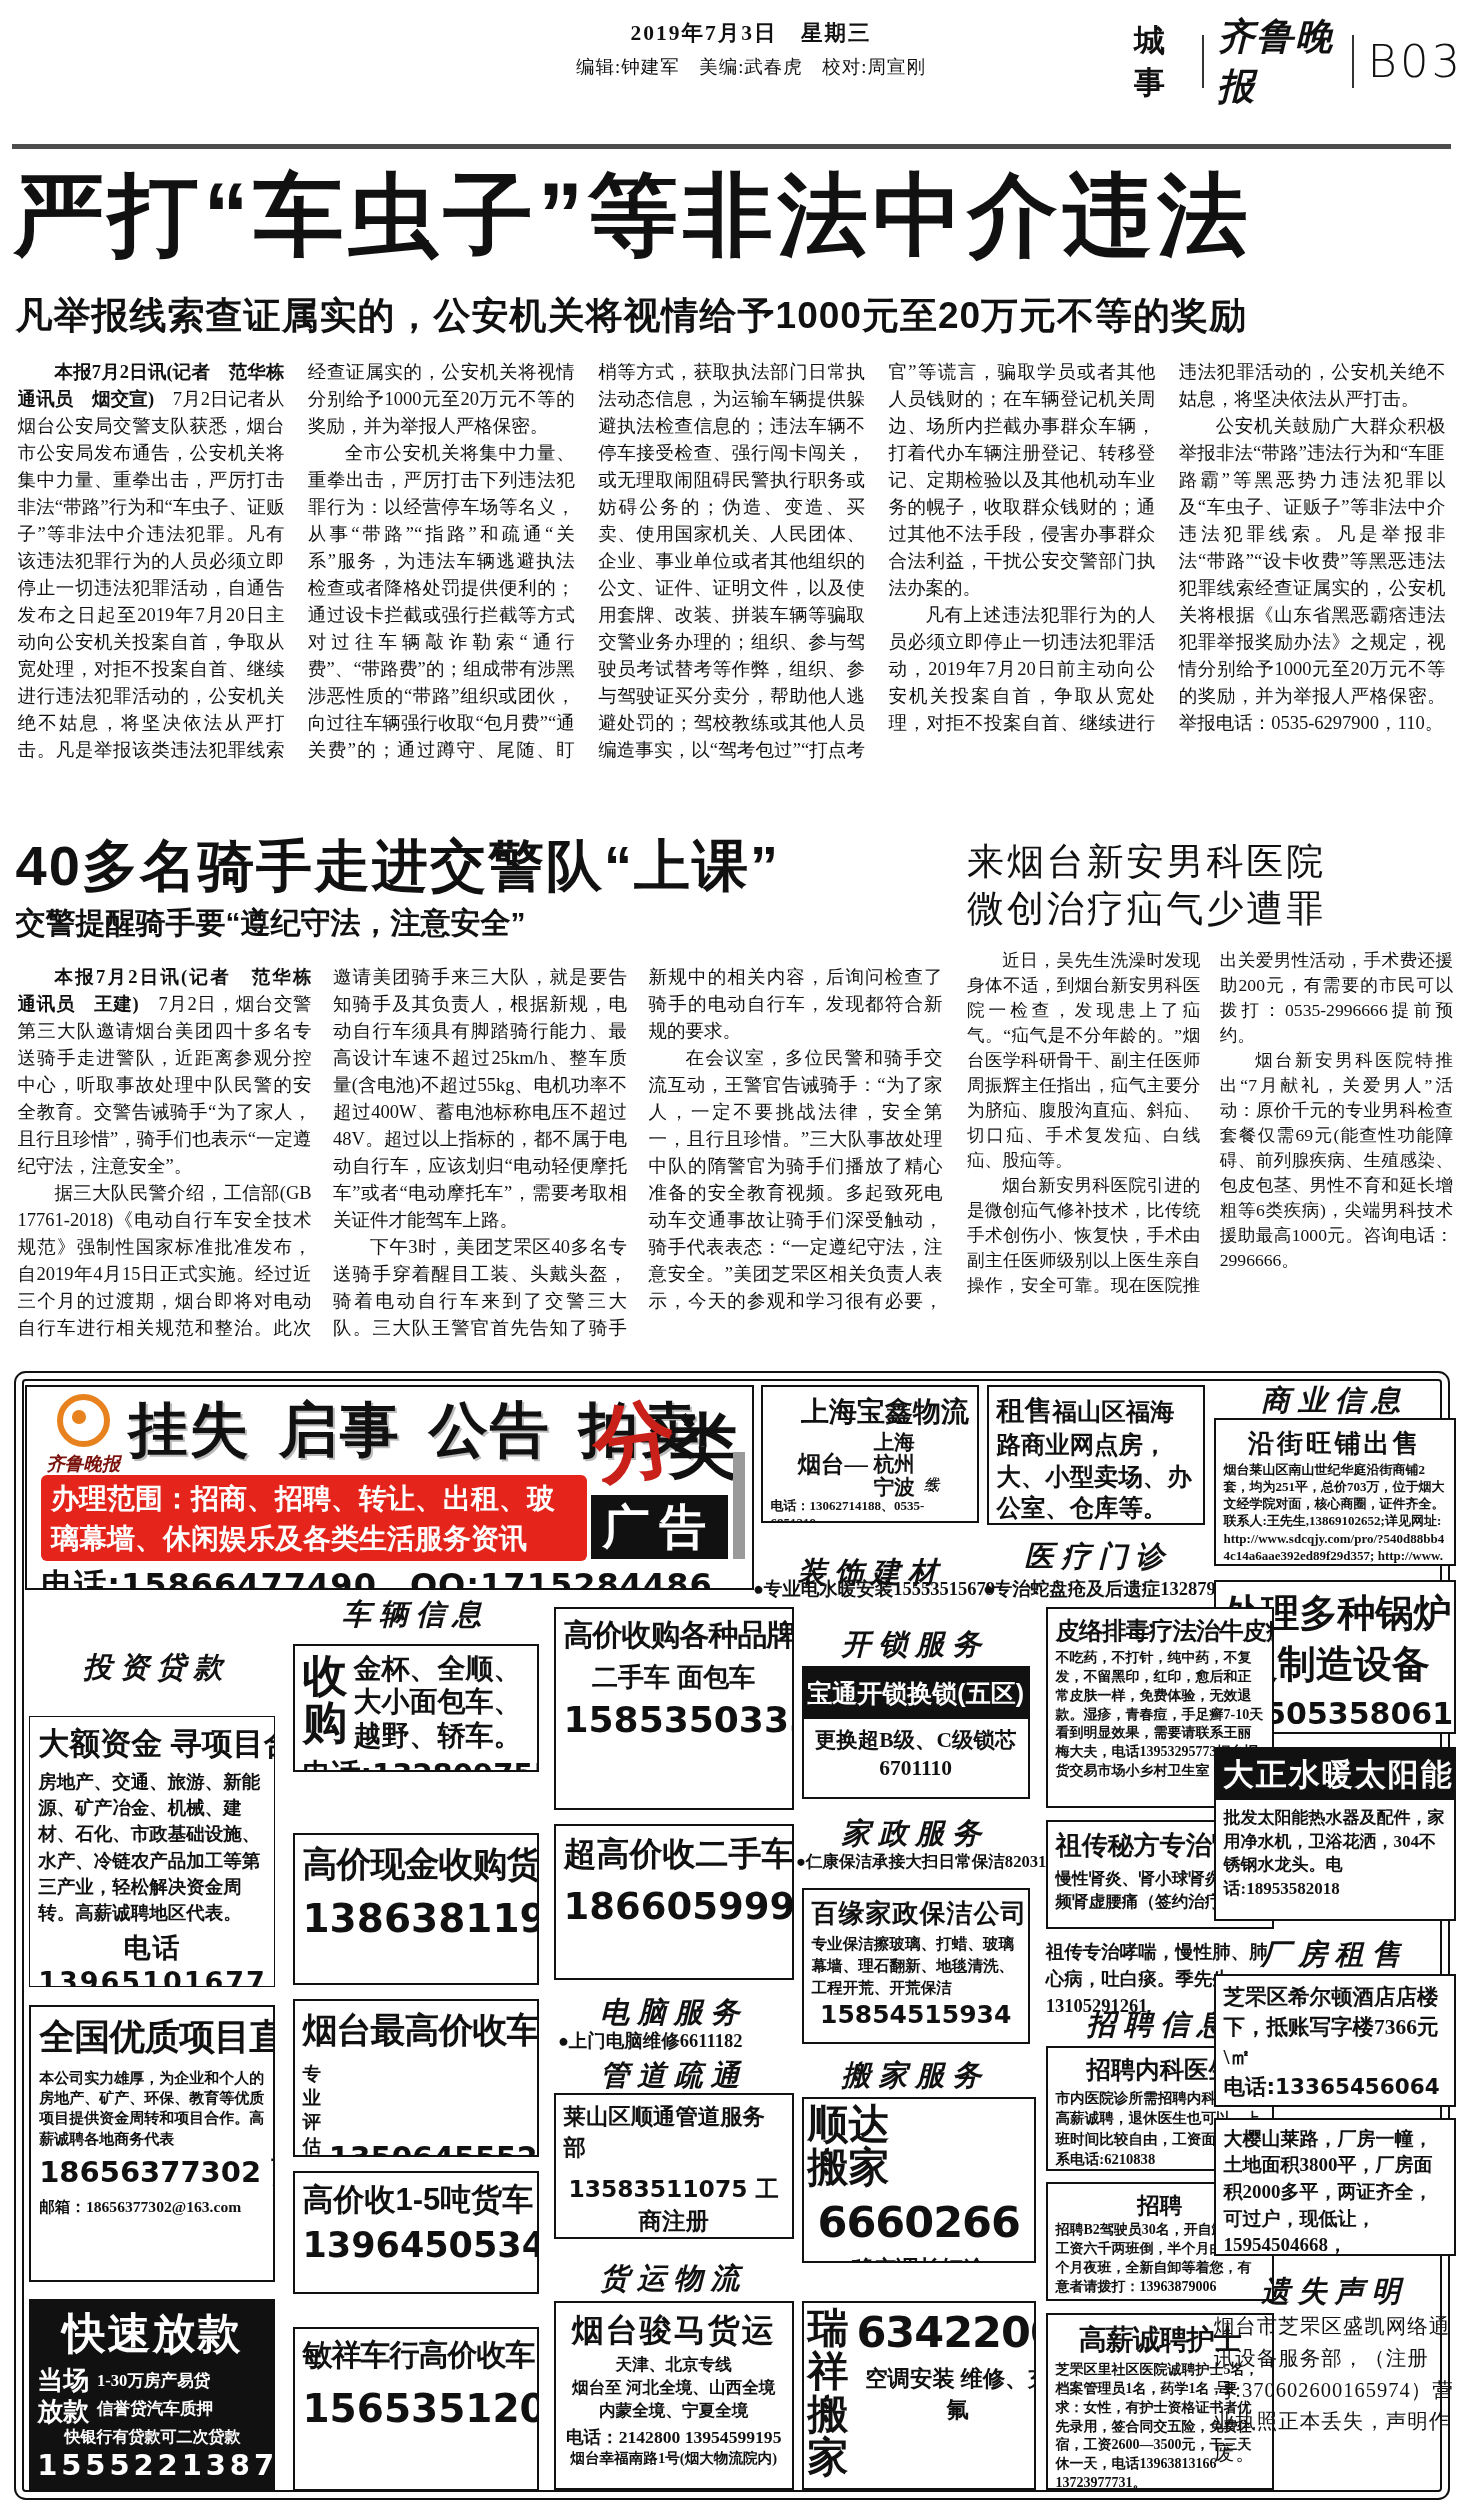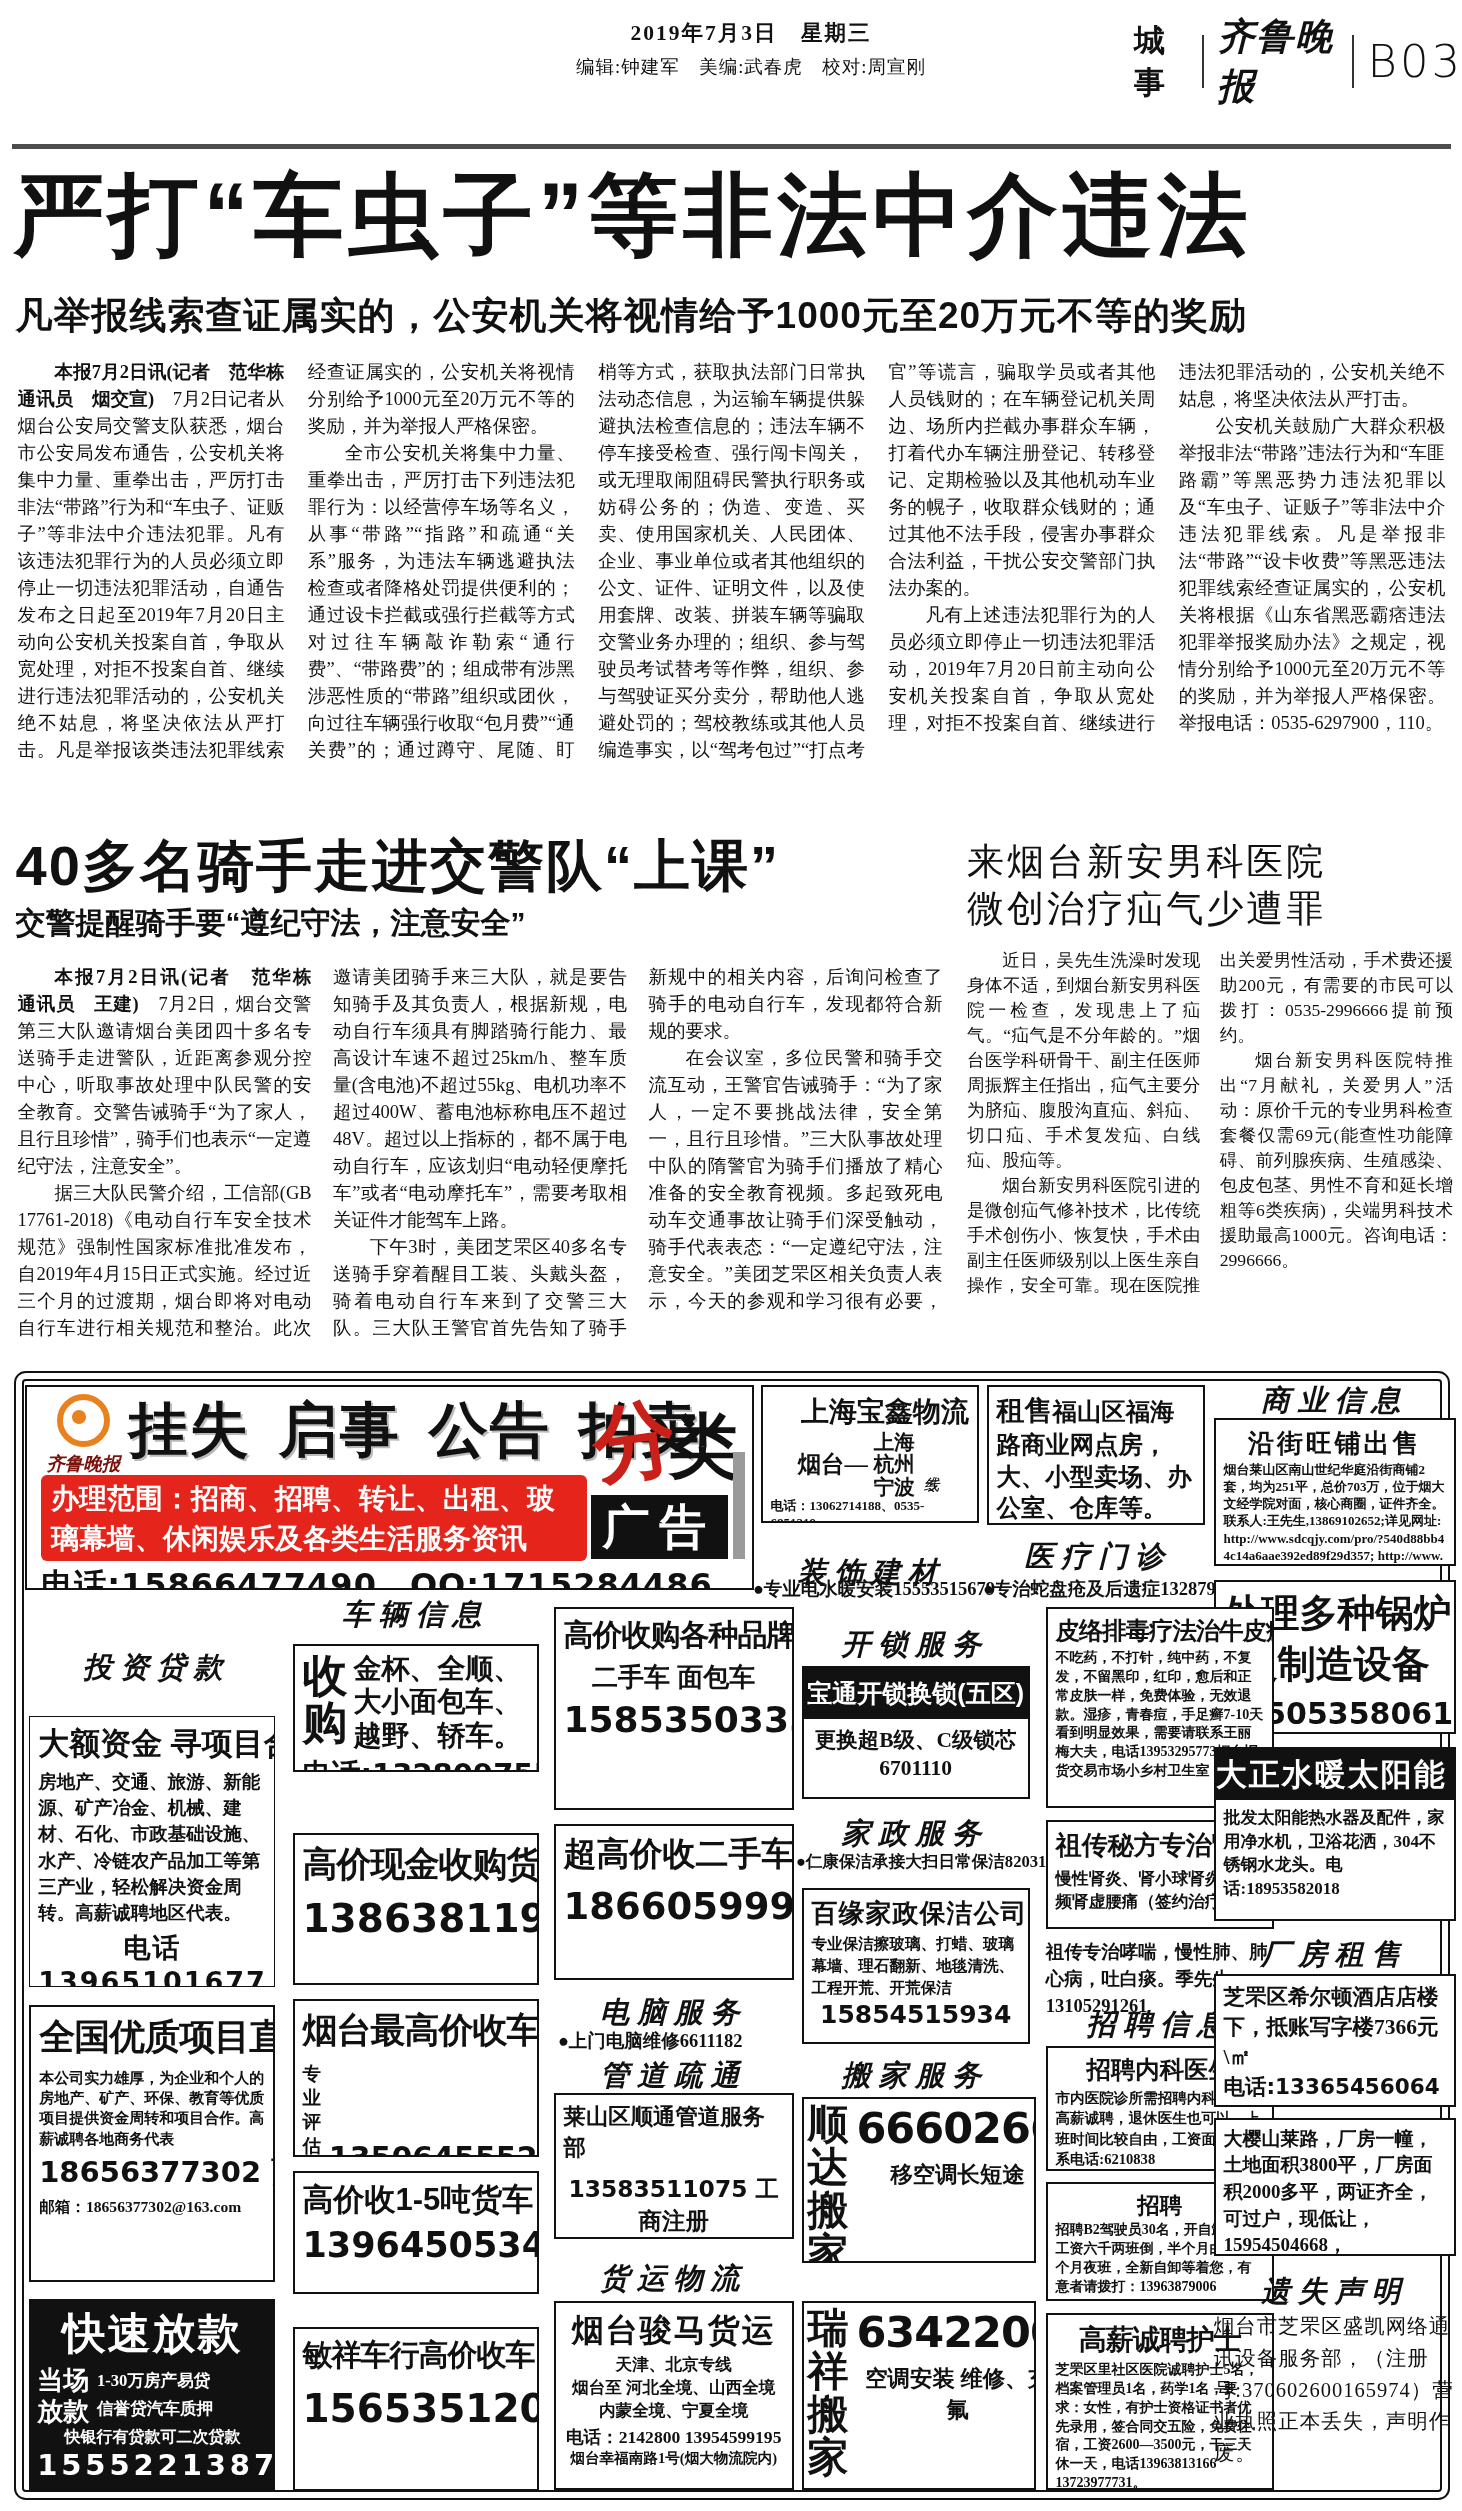--- a/index.html
+++ b/index.html
@@ -69,21 +69,21 @@
   #ad-zushou{left:971px;top:11.7px;width:218px;height:140px;}
   #zs-body{font-size:24.4px;font-weight:700;line-height:1.3;}
   #zs-body .lead{font-size:28px;font-weight:900;}
   #ad-shopsale{left:1198px;top:45px;width:242px;height:148px;}
   #ad-shopsale .t{font-size:26px;letter-spacing:2.9px;}
   #ad-shopsale .b{font-size:13px;line-height:1.32;font-weight:600;word-break:break-all;}
   #ad-boiler{left:1198px;top:207px;width:242px;height:154px;}
   #ad-boiler .l{font-size:38px;font-weight:900;text-align:center;white-space:nowrap;}
   #ad-boiler .p{font-size:30px;margin-top:5.9px;}
   #ad-dazheng{left:1198px;top:374px;width:242px;height:174px;padding:0;}
-  #dz-title{height:51px;line-height:51px;text-align:left;font-size:31px;font-weight:900;letter-spacing:2px;}
+  #dz-title{height:51px;line-height:51px;text-align:right;font-size:31px;font-weight:900;letter-spacing:2px;}
   #dz-body{padding:5.9px 7.8px;font-size:17px;font-weight:700;line-height:1.4;}
   #ad-hilton{left:1198px;top:601px;width:242px;height:133px;}
   #ad-hilton .b{font-size:21.5px;font-weight:900;line-height:1.4;}
   #ad-hilton .p{font-size:21.5px;text-align:left;}
   #ad-factorysale{left:1198px;top:745px;width:242px;height:138px;}
   #ad-factorysale .b{font-size:19px;font-weight:900;line-height:1.4;}
   #lost-text{left:1198px;top:938px;width:242px;font-size:20.5px;line-height:1.55;letter-spacing:1px;}
   
   #ad-invest1{left:13.7px;top:343px;width:246px;height:271px;border-width:1px;}
   #ad-invest1 .t{font-size:31px;white-space:nowrap;}
@@ -143,21 +143,21 @@
   #lk-body{padding:7.8px;font-size:21.5px;font-weight:900;text-align:center;line-height:1.3;}
   #ad-baiyuan{left:786px;top:515px;width:228px;height:156px;}
   #ad-baiyuan .t{font-size:26px;letter-spacing:1px;white-space:nowrap;}
   #ad-baiyuan .b{font-size:15.6px;font-weight:700;line-height:1.4;margin-top:2px;}
   #ad-baiyuan .p{font-size:25px;margin-top:2px;}
   .mover{display:flex;gap:7.8px;align-items:stretch;padding:3.9px;}
   .mover .nm{font-size:41px;font-weight:900;line-height:1.05;width:90px;}
   .mover .rt{flex:1;text-align:center;}
   .mover .ph{font-size:43px;letter-spacing:-1px;}
   .mover .tg{font-size:22.4px;font-weight:900;margin-top:5.9px;}
-  #ad-shunda{left:786px;top:724px;width:234px;height:166px;border-width:2.9px;}
+  #ad-shunda{left:786px;top:724px;width:234px;height:166px;border-width:2.9px;flex-direction:column;}
   #ad-ruixiang{left:786px;top:928px;width:234px;height:189px;border-width:2.9px;}
   
   #ad-psoriasis{left:1030px;top:234px;width:228px;height:201px;}
   #ad-psoriasis .t{font-size:24.4px;white-space:nowrap;letter-spacing:-1px;}
   #ad-psoriasis .b{font-size:14px;font-weight:600;line-height:1.35;margin-top:2px;}
   #ad-kidney{left:1030px;top:447px;width:228px;height:109px;}
   #ad-kidney .t{font-size:26px;white-space:nowrap;}
   #ad-kidney .b{font-size:16.6px;font-weight:700;line-height:1.4;margin-top:3.9px;}
   #asthma-text{left:1030px;top:566px;width:228px;font-size:18.5px;font-weight:700;line-height:1.45;}
   #ad-doctorjob{left:1030px;top:673px;width:228px;height:125px;}

